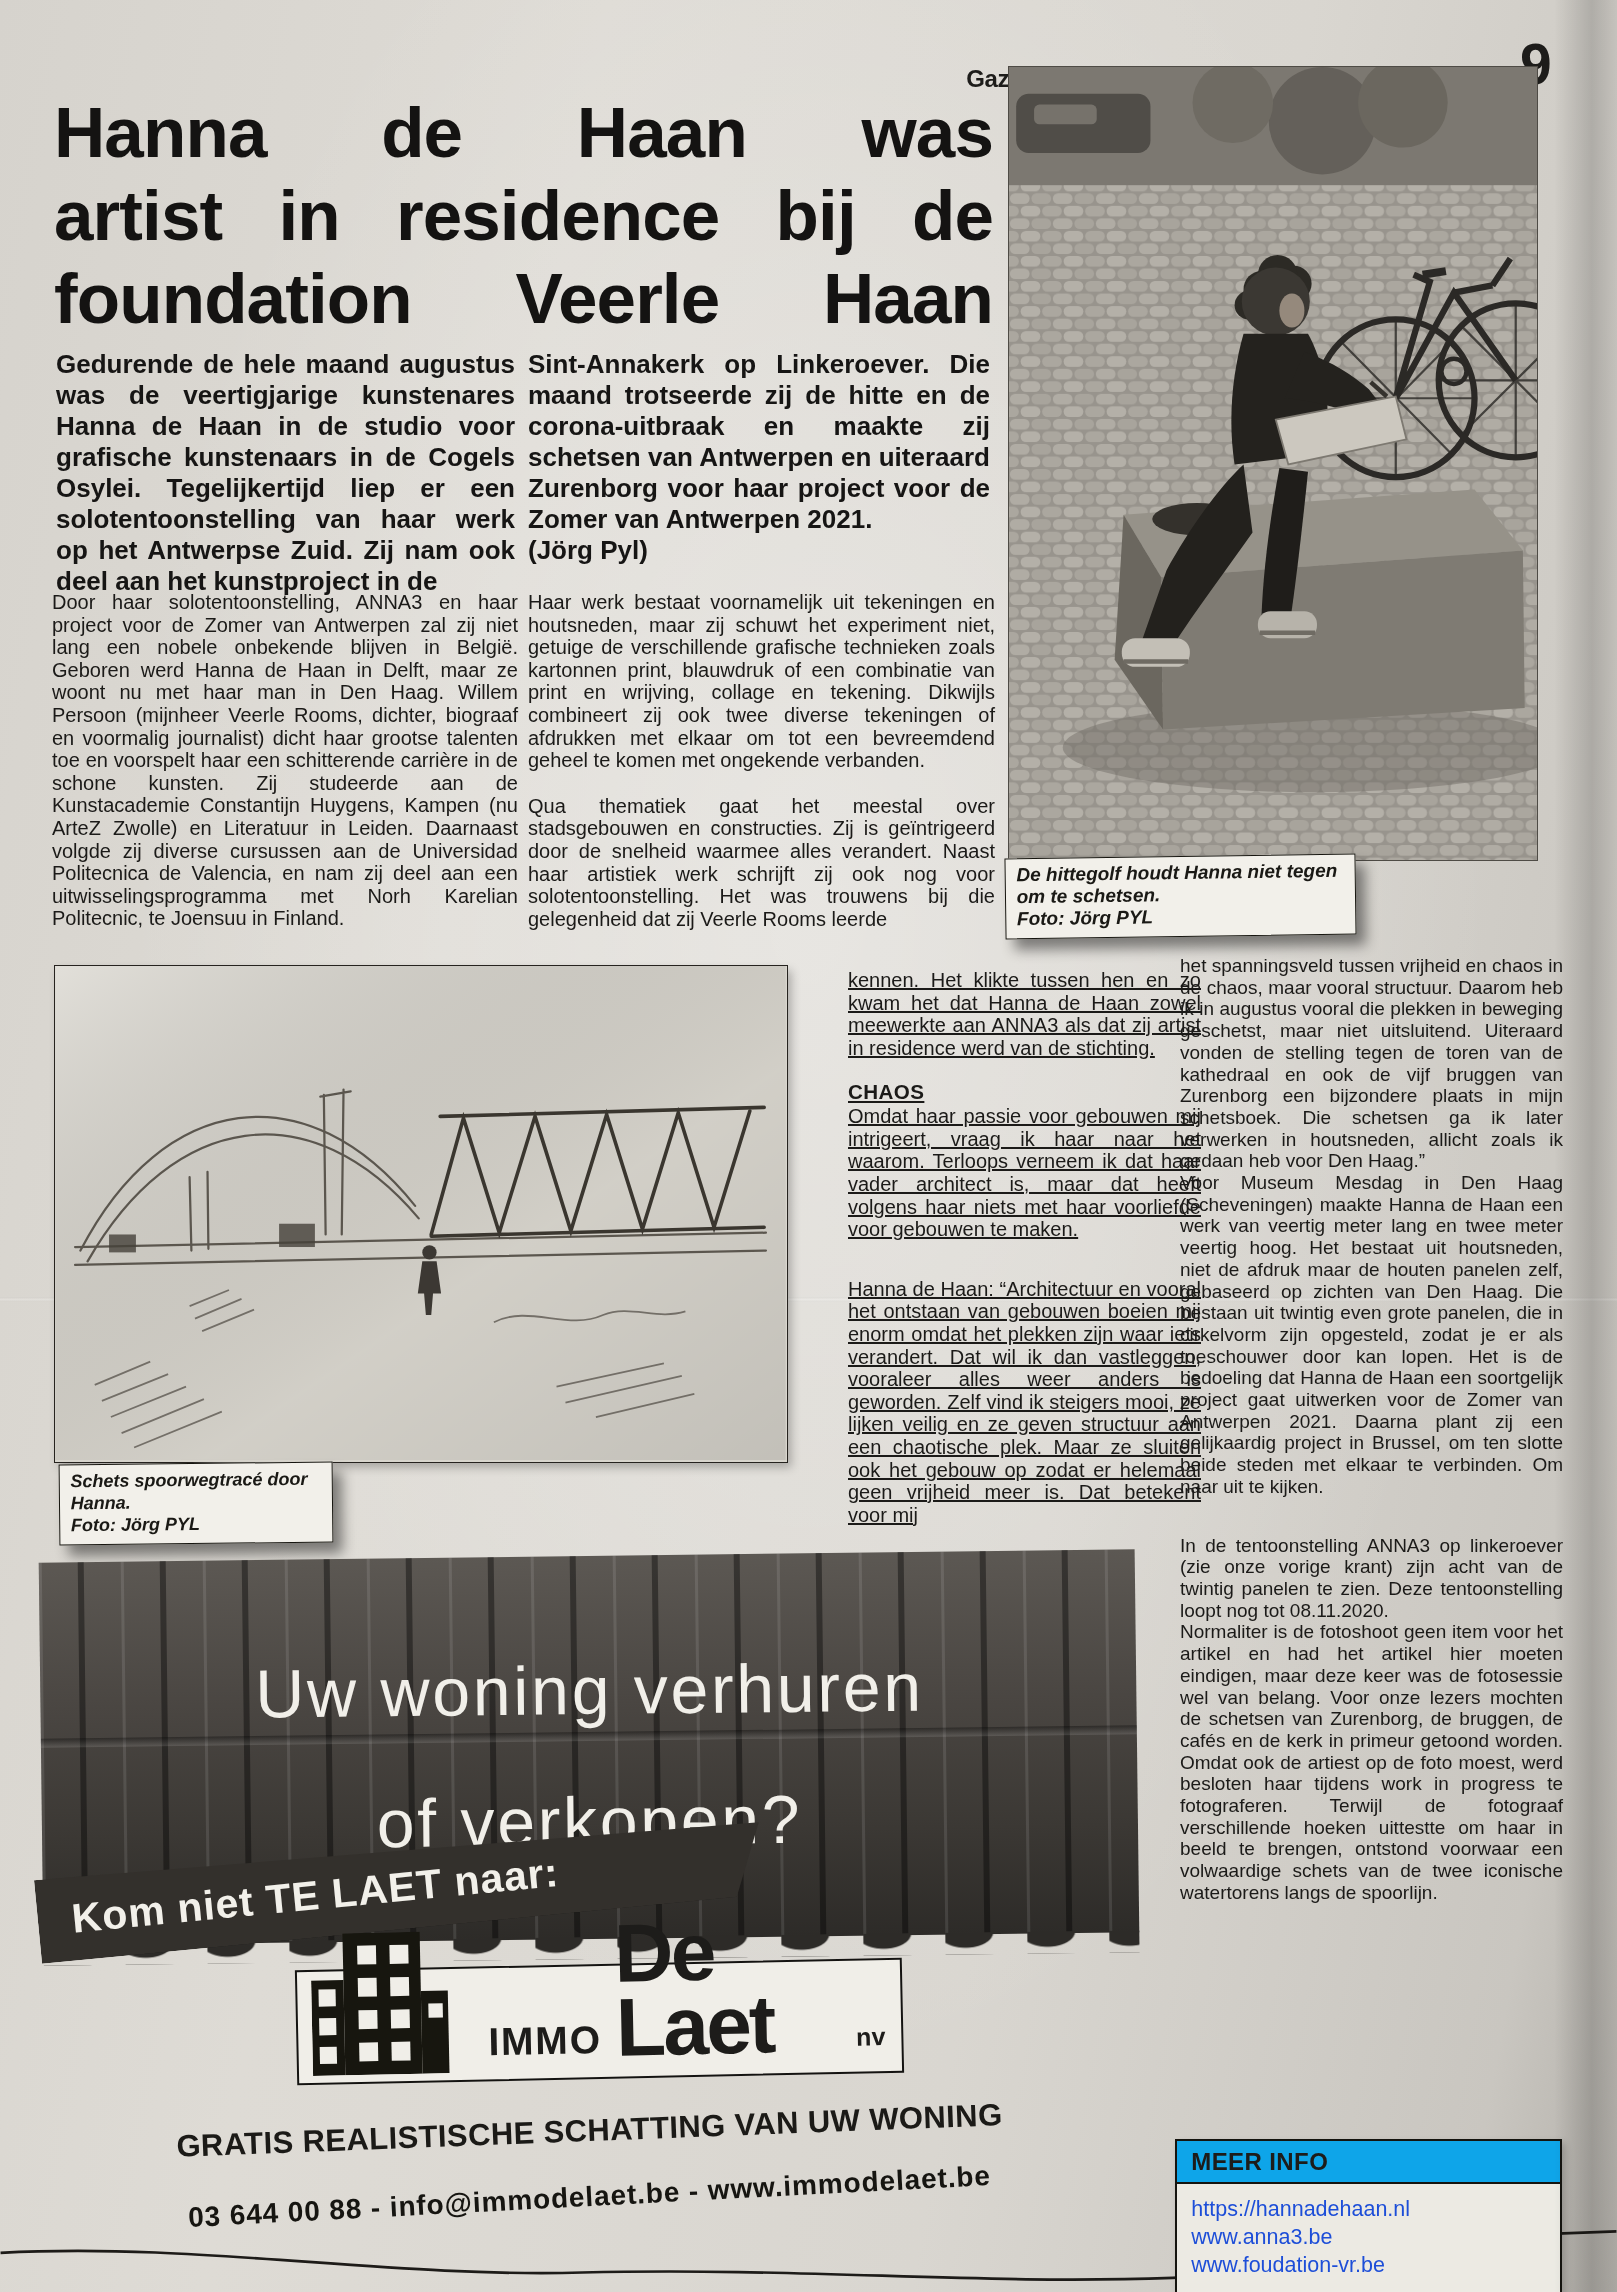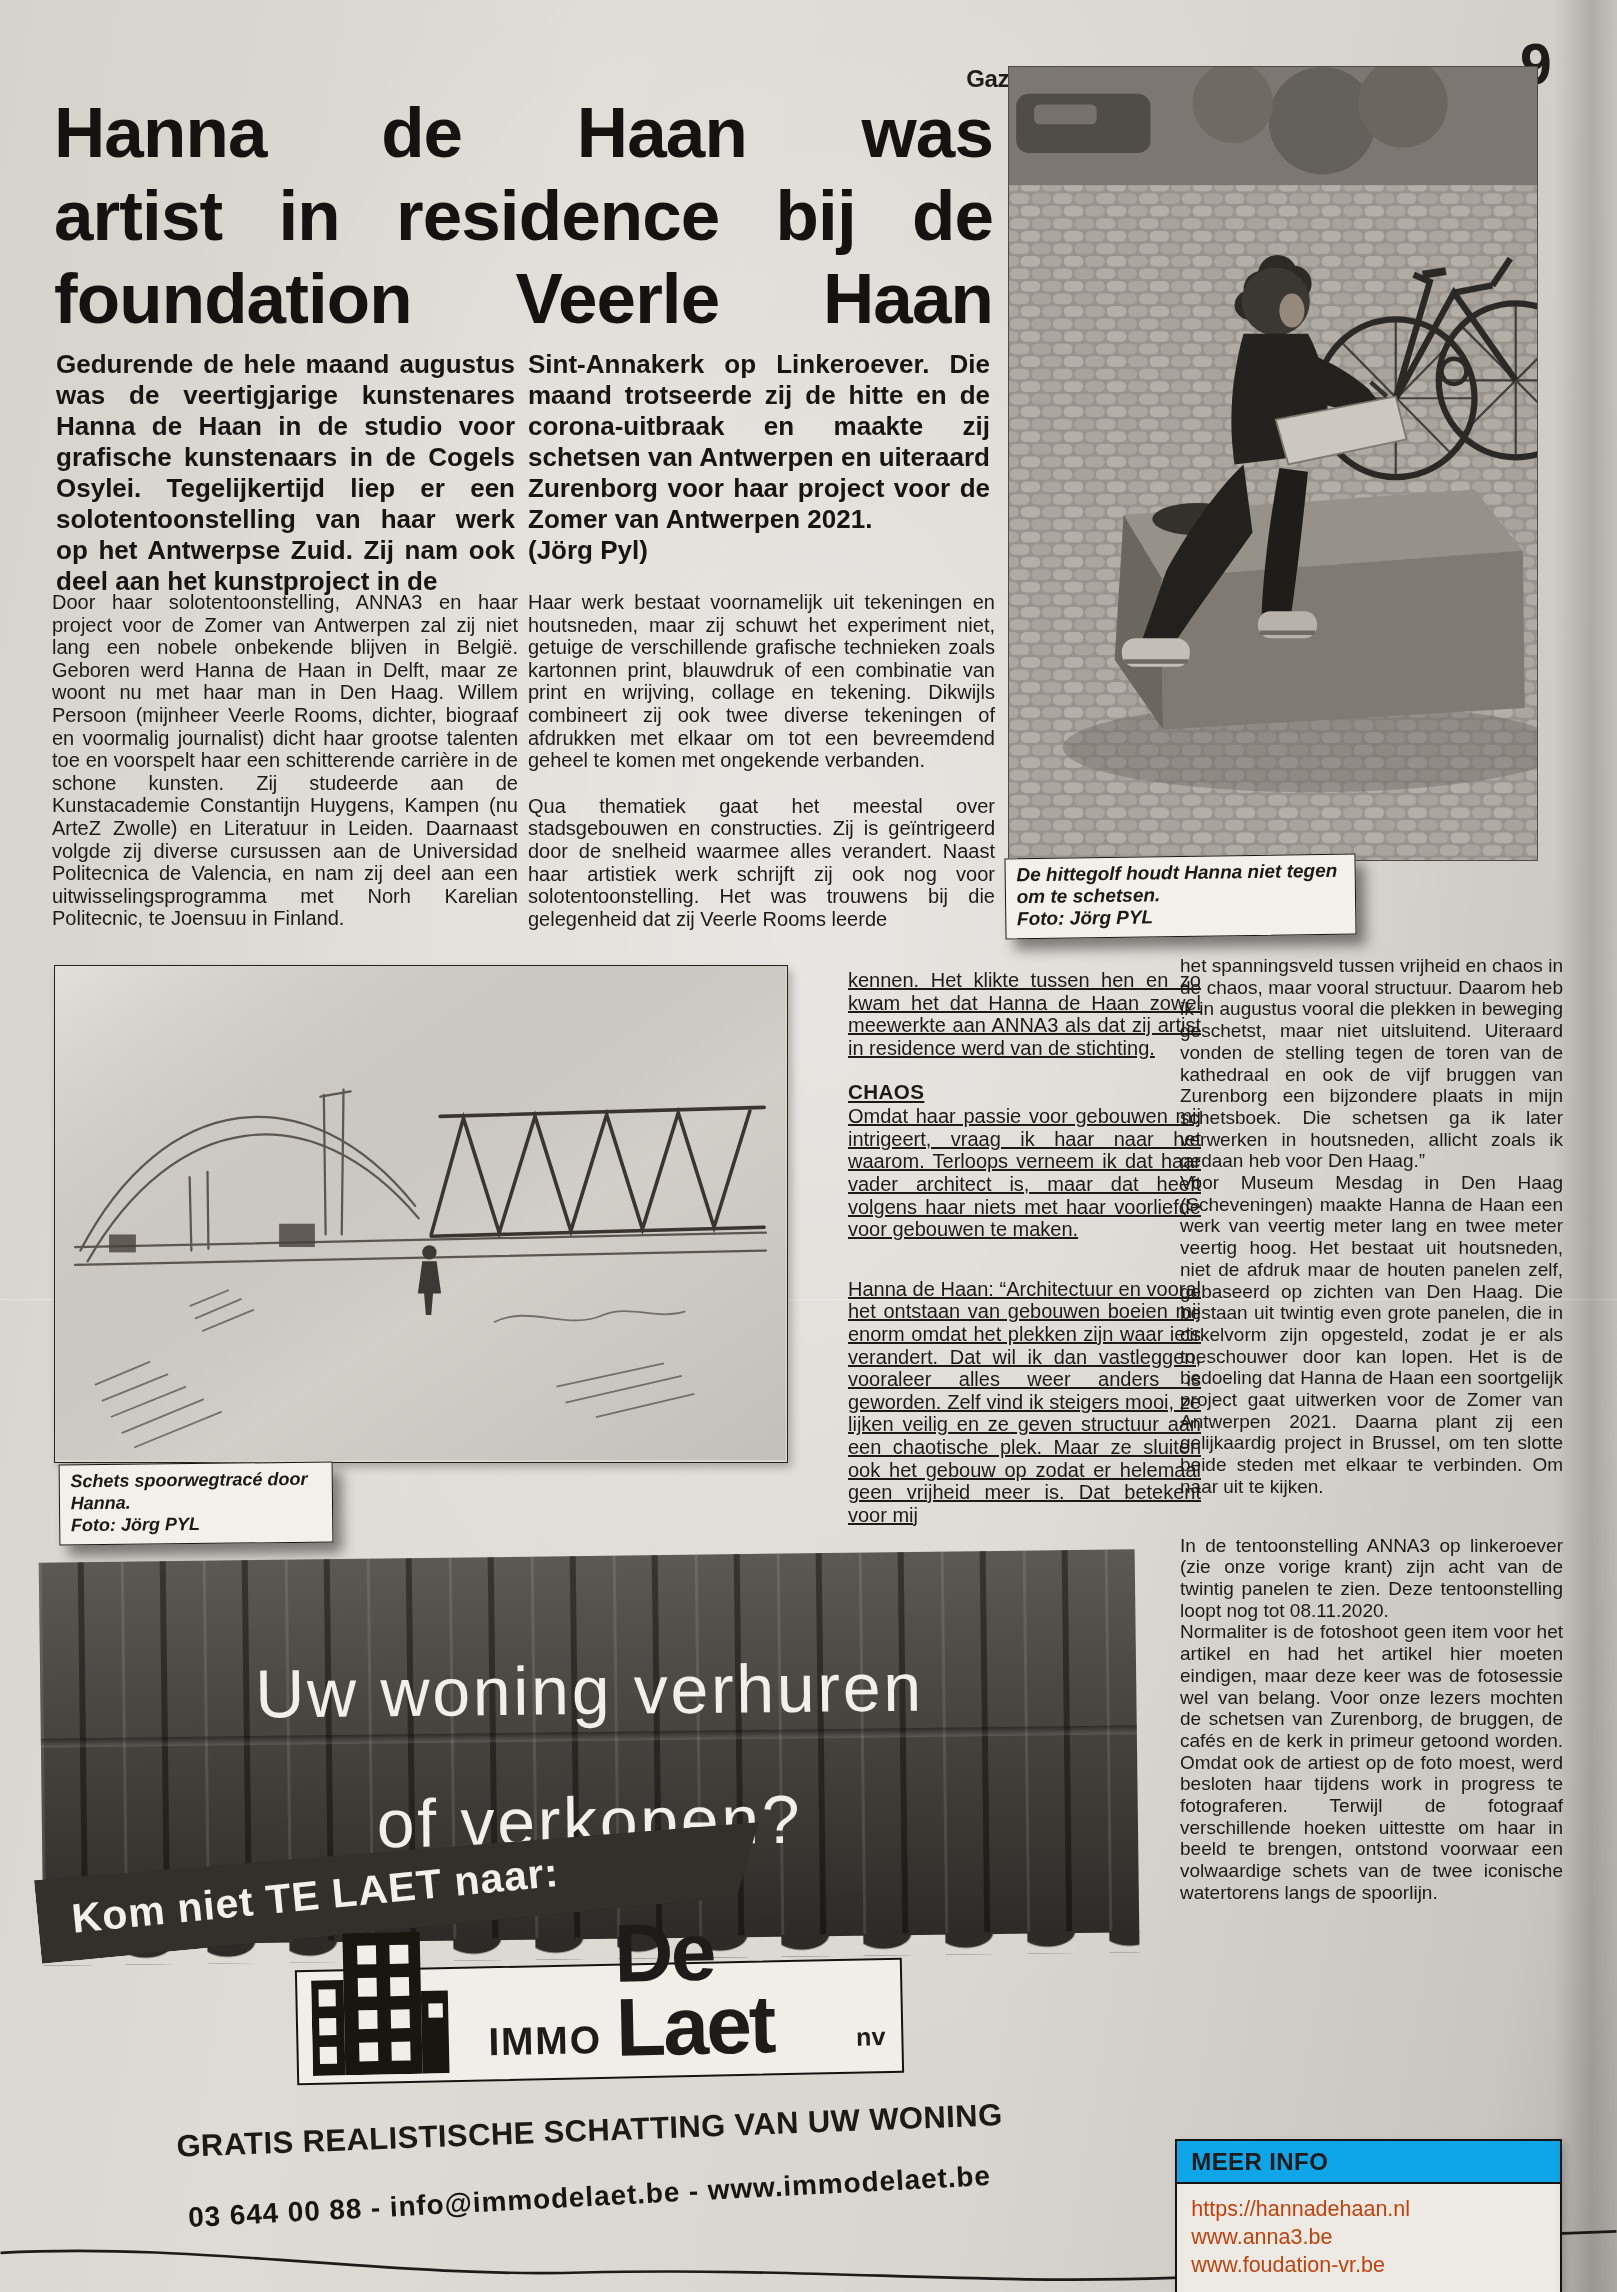--- a/index.html
+++ b/index.html
@@ -96,21 +96,21 @@
     font-size:28px; font-weight:bold; letter-spacing:0.9px; transform:rotate(-3deg); color:#161511; }
 
   
   .bottom-rule { position:absolute; left:0; top:2226px; width:1617px; height:68px; }
 
   
   .more-info { position:absolute; left:1175px; top:2139px; width:387px;
     border:2.7px solid #15140f; background:#eceae3; box-shadow:2.7px 3.6px 7.2px rgba(0,0,0,0.2); }
   .more-info .mi-header { background:#0ea5e9; border-bottom:2.7px solid #15140f;
     font-weight:bold; font-size:24px; padding:7.2px 14.3px 6.3px; letter-spacing:0.4px; }
-  .more-info .mi-body { padding:10.7px 14.3px 12.5px; font-size:21.5px; line-height:28px; color:#c2410c; }
+  .more-info .mi-body { padding:10.7px 14.3px 12.5px; font-size:21.5px; line-height:28px; color:#1d4ed8; }
 </style>
 </head>
 <body>
 
 <div class="page">
   <div class="crease-h"></div>
 
   <div class="masthead">
     <span class="paper">Gazet van Zurenborg</span>
     <span class="divider">|</span>

